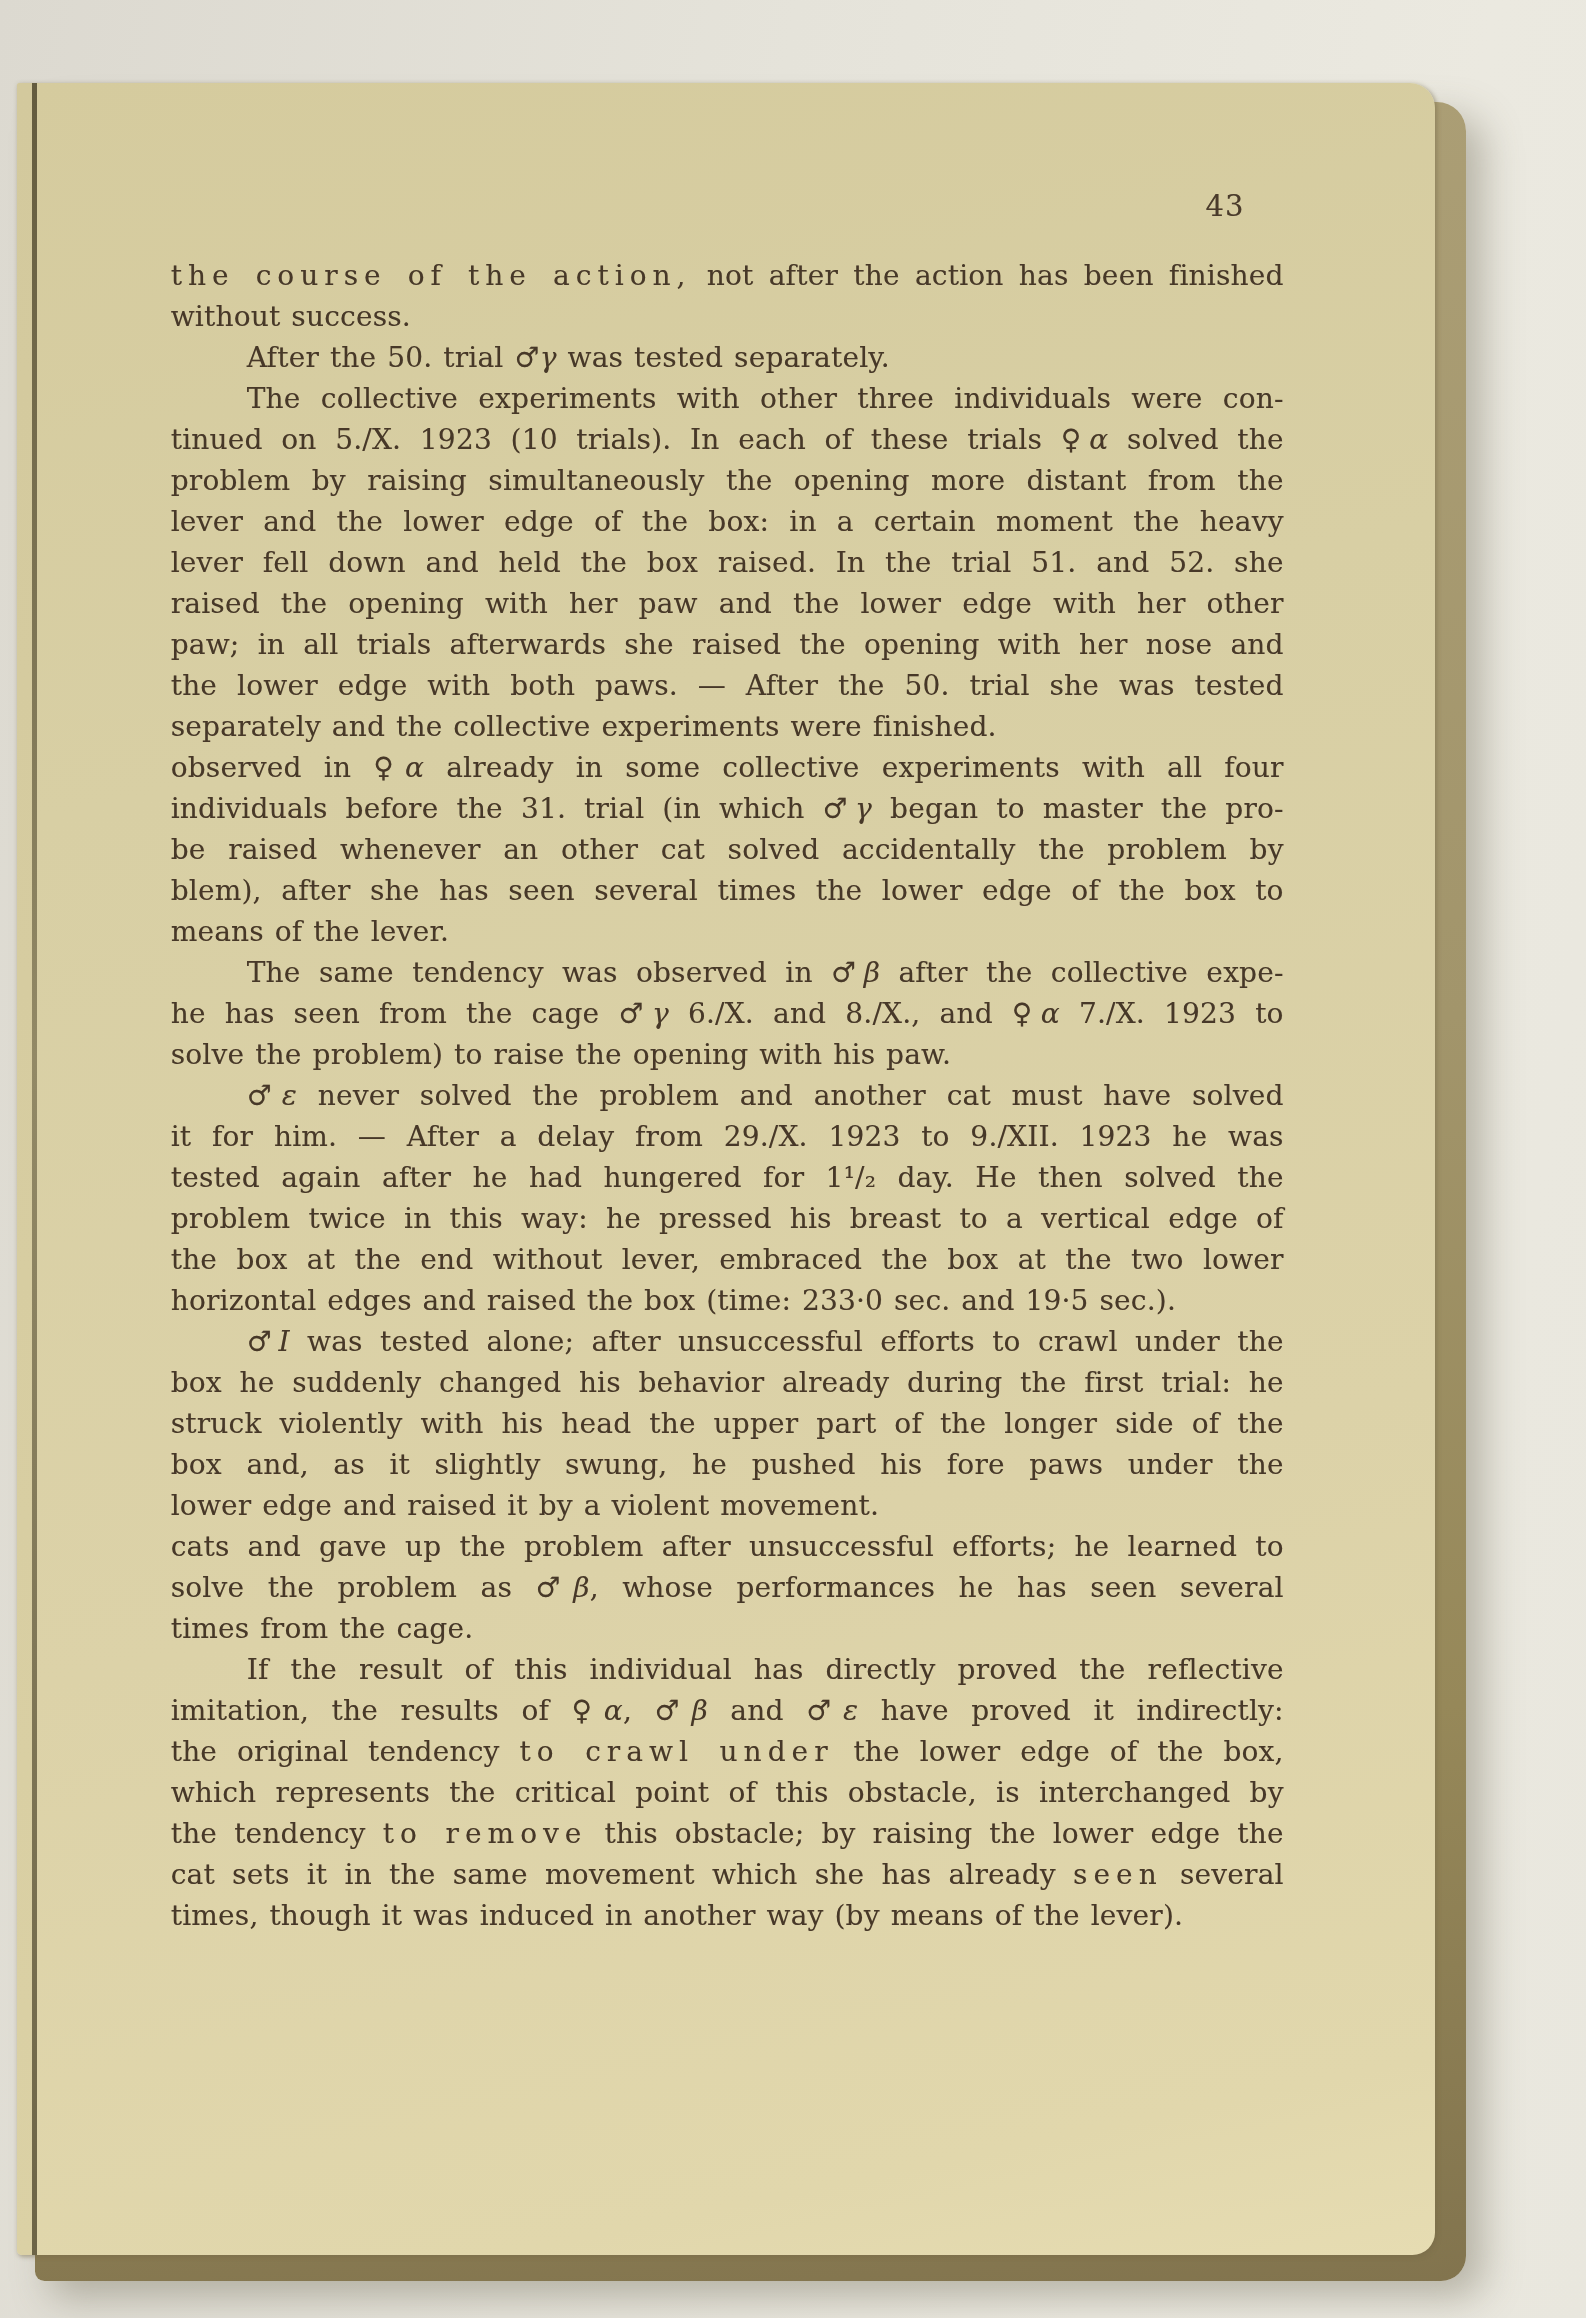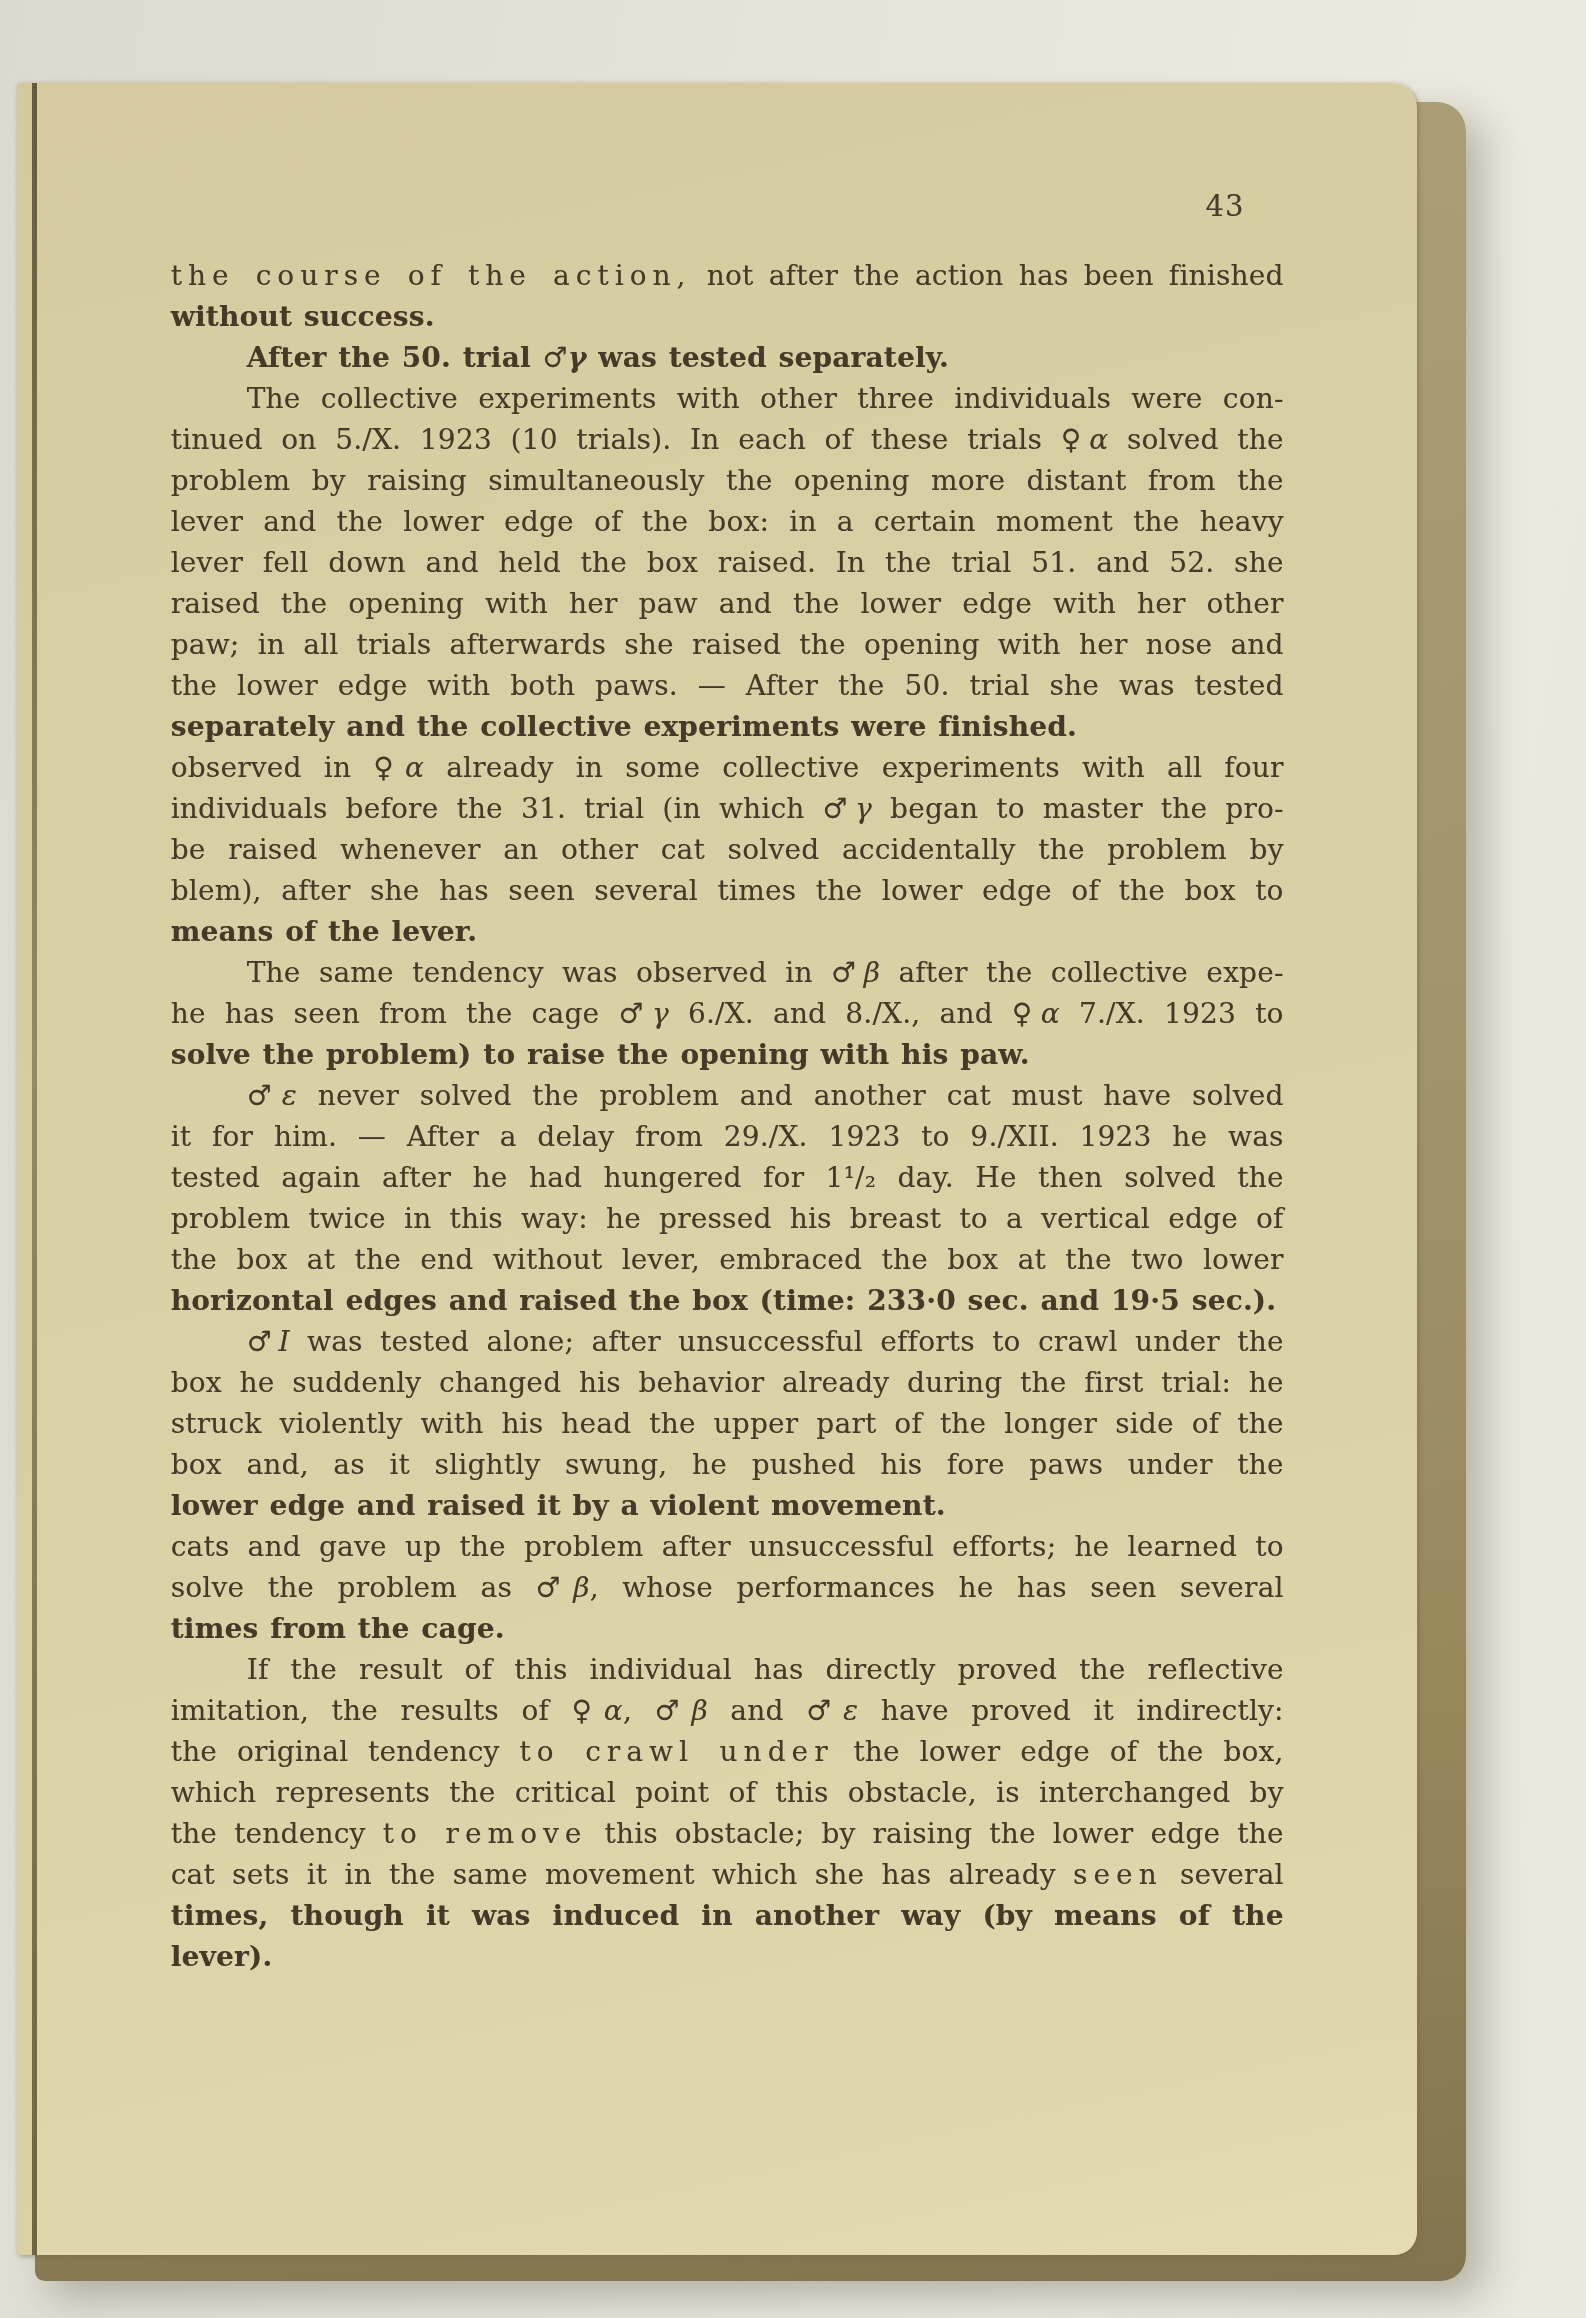--- a/index.html
+++ b/index.html
@@ -30,20 +30,21 @@
   
   .page {
     position: absolute;
     left: 16.7px;
     top: 83px;
     width: 1400px;
     height: 2172px;
     background: linear-gradient(168deg, #d5cb9e 0%, #d8cfa4 30%, #dcd2a8 65%, #e1d7ac 92%, #e6dcb2 100%);
     border-radius: 3px 25px 22.6px 4.8px;
     box-shadow: 1.8px 1.8px 4.2px rgba(118, 106, 72, 0.5);
+    padding-left: 18px;
   }
 
   
   .gutter-strip {
     position: absolute;
     left: 0;
     top: 0;
     width: 15.5px;
     height: 100%;
     background: linear-gradient(180deg, #d3c99d 0%, #d7cda1 55%, #dbd1a5 100%);
@@ -83,21 +84,20 @@
     letter-spacing: 0.2px;
     text-shadow: 0.2px 0.4px 0.5px rgba(71, 56, 40, 0.32);
   }
 
   .line {
     text-align: justify;
     text-align-last: justify;
   }
   .line.last {
     text-align-last: left;
-    font-weight: bold;
   }
   .line.indent {
     padding-left: 76px;
   }
 
   
   .sp {
     letter-spacing: 0.215em;
   }
   

